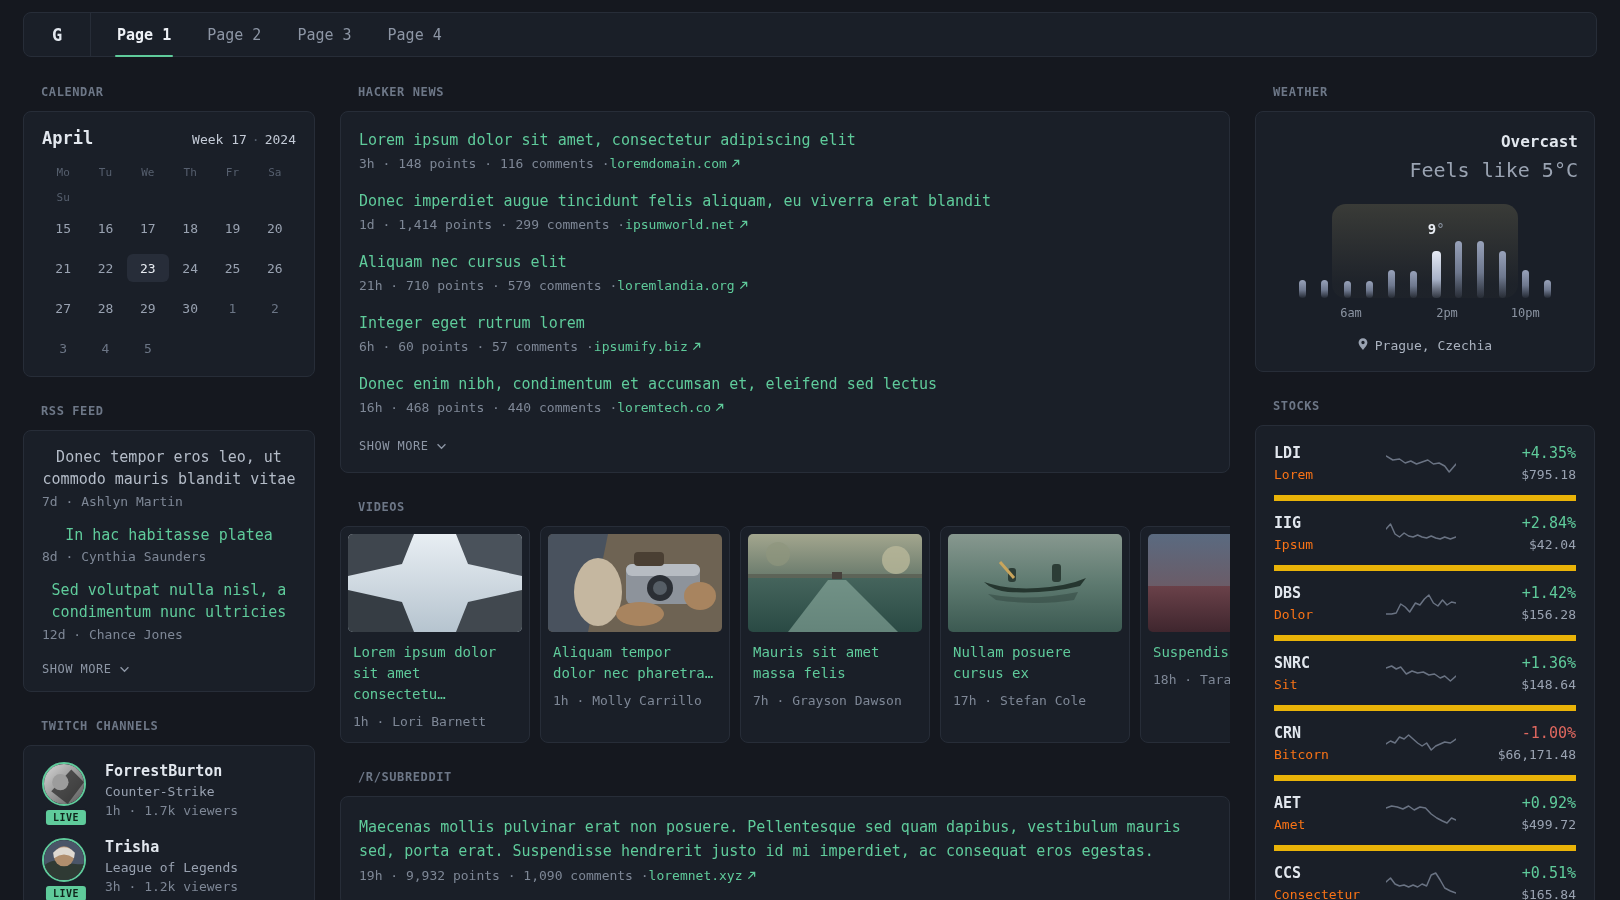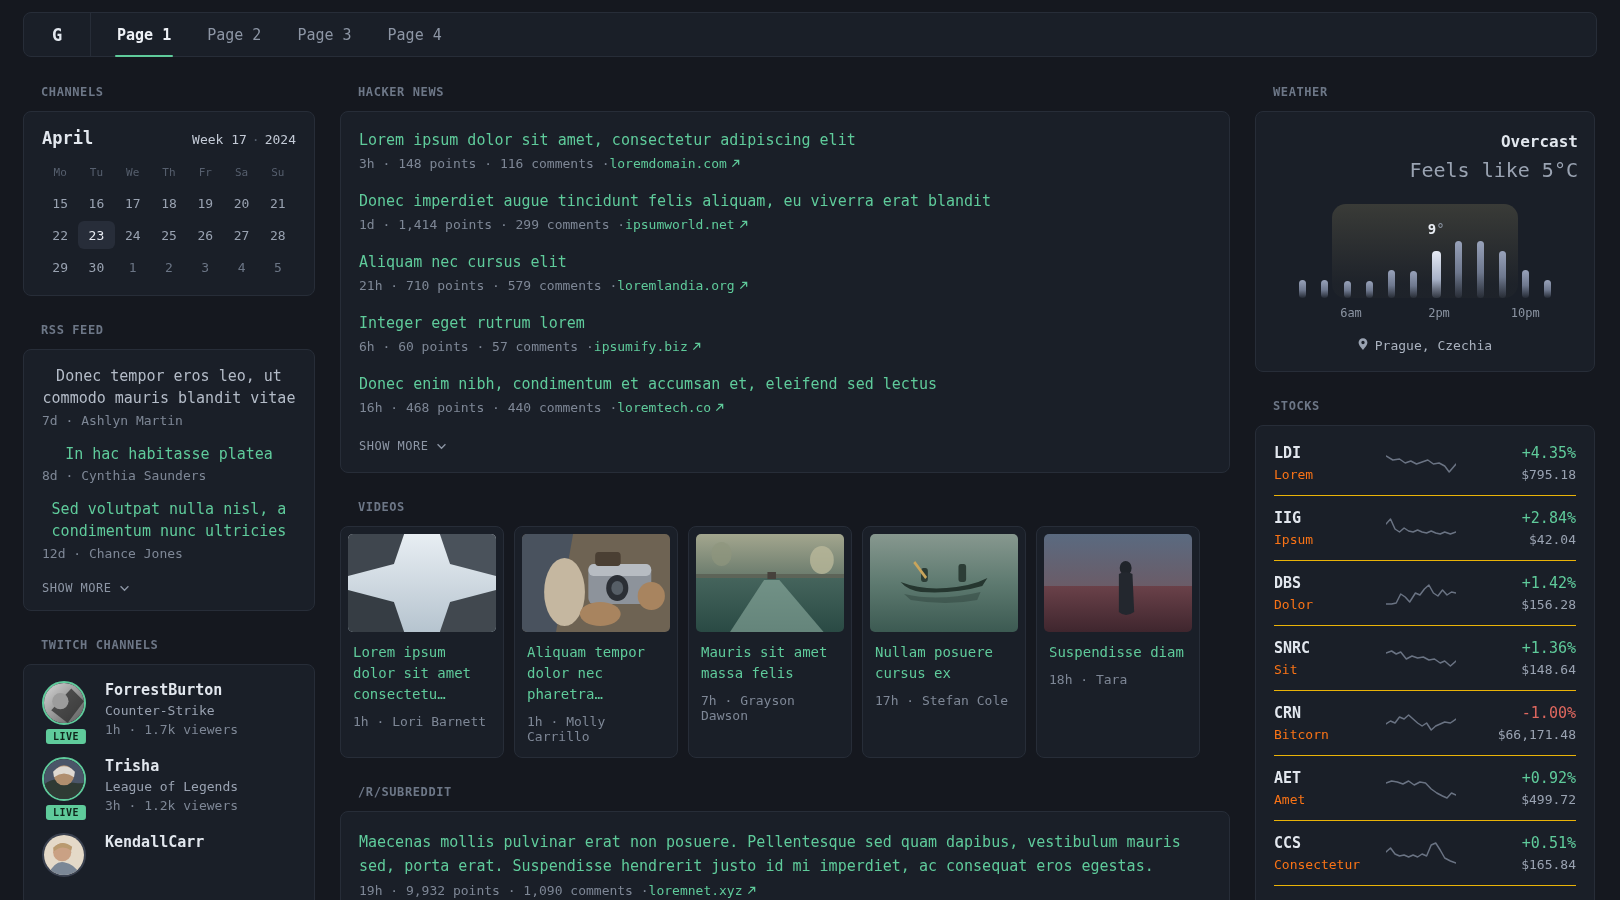--- a/index.html
+++ b/index.html
@@ -37,21 +37,21 @@
   .section{margin-bottom:27px;}
   .section-title{font-size:12px;letter-spacing:.6px;color:var(--t-dim);margin:0 0 12px 18px;}
   .card{background:var(--card);border:1px solid var(--border);border-radius:8px;}
 
   
   .cal-card{padding:16px 18px 14px;}
   .cal-header{display:flex;justify-content:space-between;align-items:baseline;}
   .cal-month{font-size:17px;font-weight:bold;color:var(--t-white);}
   .cal-week{font-size:13px;color:var(--t-light);}
   .cal-week .sep{color:var(--t-faint);margin:0 5px;}
-  .cal-grid{display:grid;grid-template-columns:repeat(7,1fr);row-gap:4px;}
+  .cal-grid{display:grid;grid-template-columns:repeat(6,1fr);row-gap:12px;}
   .cal-weekdays{margin-top:18px;}
   .cal-wd{text-align:center;font-size:11px;color:var(--t-faint);}
   .cal-days{margin-top:10px;}
   .cal-day{height:28px;display:flex;align-items:center;justify-content:center;font-size:13px;color:#99a2b1;border-radius:6px;}
   .cal-day.muted{color:#6b7585;}
   .cal-day.selected{background:#272d39;color:#e8ecf2;}
 
   
   .list-card{padding:16px 18px 14px;}
   .feed-item{margin-bottom:16px;}
@@ -75,21 +75,21 @@
   
   .hn-card{padding:18px;}
   .hn-item{margin-bottom:20px;}
   .hn-title{display:block;font-size:15px;color:var(--accent);line-height:1.4;}
   .hn-meta{font-size:13px;color:var(--t-meta);margin-top:5px;display:flex;align-items:center;}
   .hn-domain{color:var(--accent);display:inline-flex;align-items:center;gap:4px;}
   .reddit-title{display:block;font-size:15px;color:var(--accent);line-height:1.6;}
 
   
   .videos-row{display:flex;gap:10px;overflow:hidden;}
-  .video-card{width:164px;flex:none;background:var(--card);border:1px solid var(--border);border-radius:8px;padding:7px 7px 13px;cursor:pointer;}
+  .video-card{width:190px;flex:none;background:var(--card);border:1px solid var(--border);border-radius:8px;padding:7px 7px 13px;cursor:pointer;}
   .video-thumb{width:100%;height:98px;border-radius:5px;overflow:hidden;}
   .video-thumb svg{display:block;width:100%;height:100%;}
   .video-title{display:block;font-size:14px;line-height:1.5;color:var(--accent);margin:10px 5px 0;}
   .video-meta{font-size:13px;color:var(--t-meta);margin:9px 5px 0;}
 
   
   .weather-card{padding:20px 16px 18px;text-align:right;}
   .w-cond{font-size:16px;font-weight:bold;color:var(--t-white);}
   .w-feels{font-size:20px;color:var(--t-gray);margin-top:7px;}
   .w-chart{position:relative;width:252px;height:92px;margin:24px auto 0;}
@@ -99,21 +99,21 @@
   .w-temp{position:absolute;transform:translateX(-50%);font-size:14px;font-weight:bold;color:#e8ecf2;}
   .w-temp .deg{color:#8b94a2;font-weight:normal;}
   .w-xlabels{position:relative;width:252px;height:15px;margin:8px auto 0;}
   .w-xlabel{position:absolute;transform:translateX(-50%);font-size:12px;color:#8b94a2;white-space:nowrap;}
   .w-loc{display:flex;align-items:center;justify-content:center;gap:7px;margin-top:17px;font-size:13px;color:#aab2bf;}
   .w-loc svg{color:#9aa3b2;}
 
   
   .stocks-card{padding:5px 18px;}
   .stock-row{display:flex;align-items:center;padding:13px 0;}
-  .stock-row + .stock-row{border-top:1px solid #eab308;}
+  .stock-row + .stock-row{border-top:6px solid #eab308;}
   .stock-left{width:92px;flex:none;}
   .stock-sym{font-size:15px;font-weight:bold;color:var(--t-white);}
   .stock-name{font-size:13px;color:#f97316;margin-top:5px;}
   .stock-spark{flex:1;display:flex;justify-content:center;}
   .stock-right{width:100px;flex:none;text-align:right;}
   .stock-change{font-size:15px;color:var(--accent);}
   .stock-change.neg{color:var(--red);}
   .stock-price{font-size:13px;color:#9aa3b2;margin-top:5px;}
 </style>
 </head>
@@ -128,21 +128,21 @@
       <div class="tab">Page 3</div>
       <div class="tab">Page 4</div>
     </div>
 </nav>
 
 <div class="main">
 
   <div class="col-left">
 
     <div class="section">
-      <h2 class="section-title">CHANNELS</h2>
+      <h2 class="section-title">CALENDAR</h2>
       <div class="card cal-card">
         <div class="cal-header">
           <span class="cal-month">April</span>
           <span class="cal-week">
             <span>Week 17</span><span class="sep">·</span><span>2024</span>
           </span>
         </div>
         <div class="cal-grid cal-weekdays" id="cal-weekdays">
             <span class="cal-wd">Mo</span>
             <span class="cal-wd">Tu</span>
@@ -479,21 +479,21 @@
             <div class="w-bar current" style="left: 132.636px; height: 47px;"></div>
             <div class="w-temp" style="left: 137.136px; bottom: 61px;"><span>9</span><span class="deg">°</span></div>
             <div class="w-bar" style="left: 155.909px; height: 57px;"></div>
             <div class="w-bar" style="left: 178.182px; height: 57px;"></div>
             <div class="w-bar" style="left: 200.455px; height: 47px;"></div>
             <div class="w-bar" style="left: 222.727px; height: 28px;"></div>
             <div class="w-bar" style="left: 245px; height: 18px;"></div>
           </div>
         <div class="w-xlabels" id="w-xlabels">
             <span class="w-xlabel" style="left: 52px;">6am</span>
-            <span class="w-xlabel" style="left: 140px;">2pm</span>
+            <span class="w-xlabel" style="left: 148px;">2pm</span>
             <span class="w-xlabel" style="left: 226.227px;">10pm</span>
           </div>
         <div class="w-loc">
           <span><svg viewBox="0 0 12 14" width="10" height="12">
                 <path d="M6 0 C2.9 0 .7 2.3 .7 5.2 C.7 9 6 14 6 14 C6 14 11.3 9 11.3 5.2 C11.3 2.3 9.1 0 6 0 Z M6 7.2 A2 2 0 1 1 6 3.2 A2 2 0 0 1 6 7.2 Z" fill="currentColor"></path>
               </svg></span>
           <span>Prague, Czechia</span>
         </div>
       </div>
     </div>

